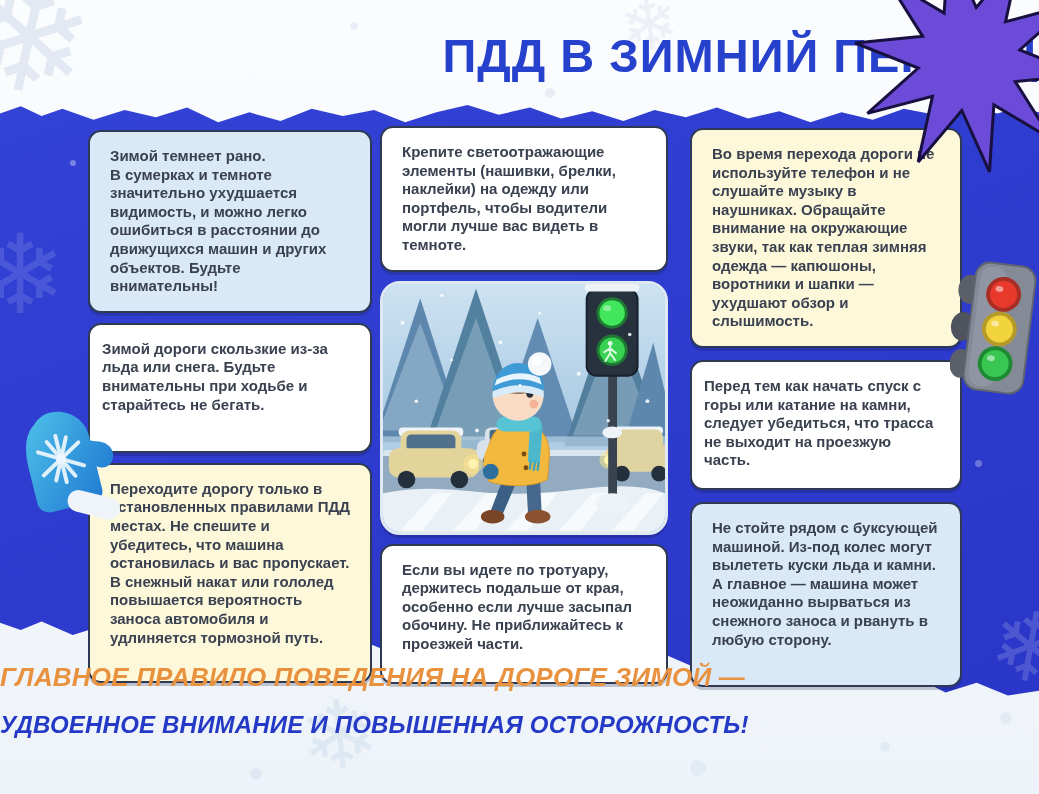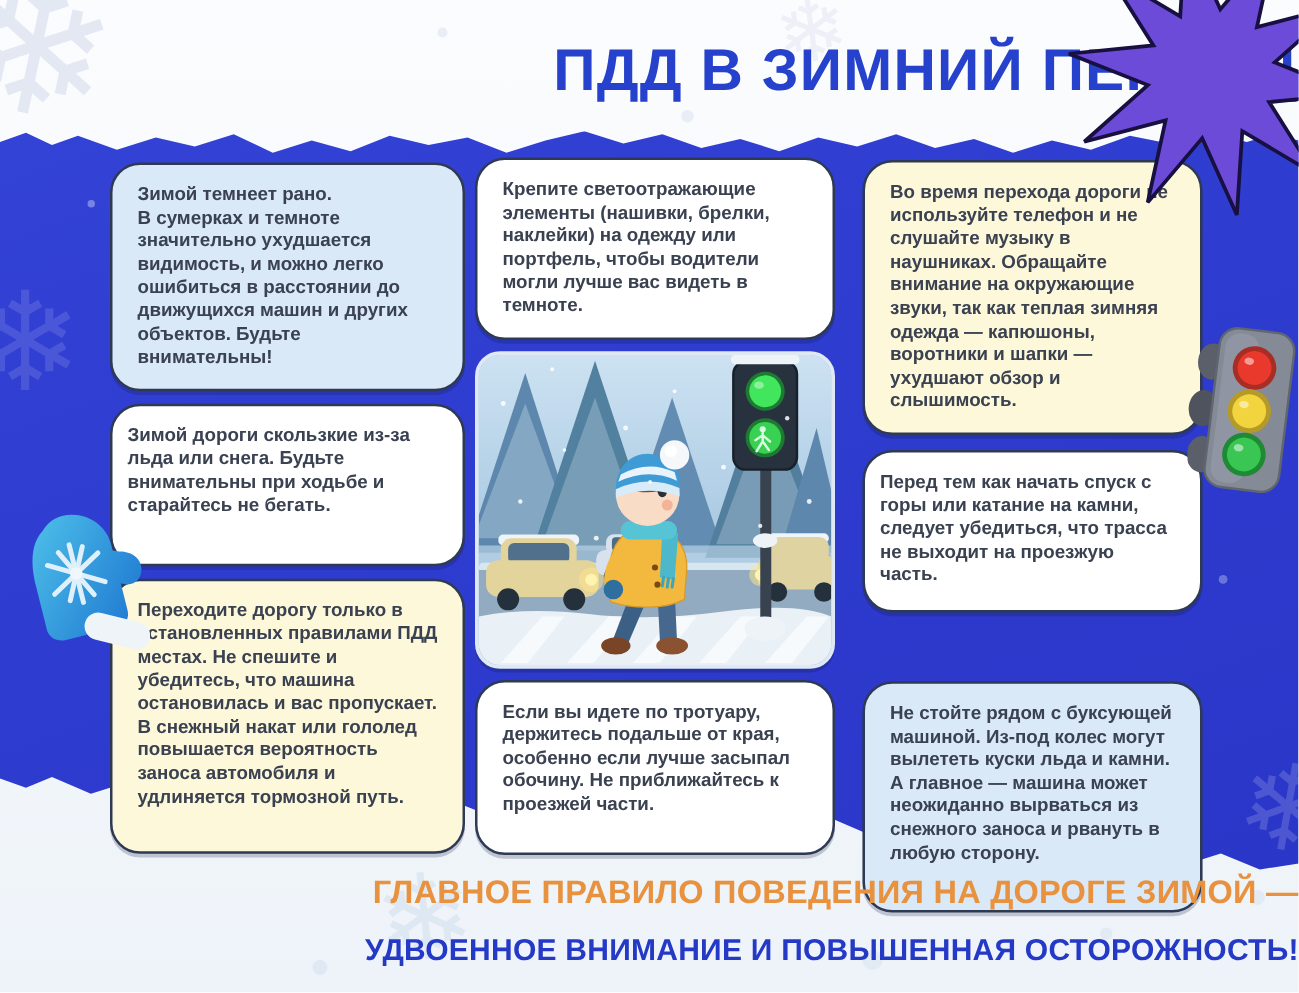--- a/index.html
+++ b/index.html
@@ -37,43 +37,43 @@
   .flake{position:absolute;line-height:1;pointer-events:none;}
   .flake::before{content:"\2744";}
   .dot{position:absolute;border-radius:50%;pointer-events:none;}
   
   .col{position:absolute;display:flex;flex-direction:column;}
   .col-left{left:88px;top:130px;width:284px;gap:10px;}
   .col-mid{left:380px;top:126px;width:288px;gap:9px;}
   .col-right{left:690px;top:128px;width:272px;gap:12px;}
   .card{
     box-sizing:border-box;
-    border:2px solid #2e3a54;border-radius:24px;
+    border:2px solid #2e3a54;border-radius:13px;
     padding:15px 20px;
     font-size:15px;font-weight:bold;line-height:1.24;
     color:#3a4150;white-space:pre-line;
     box-shadow:0 3px 0 rgba(18,24,64,.22);
   }
   .card--lightblue{background:#d9e9f8;}
   .card--white{background:#ffffff;}
   .card--cream{background:#fdf8da;}
   .h176{min-height:176px;} .h130{min-height:130px;padding-left:12px;} .h220{min-height:220px;}
-  .h140{min-height:140px;} .h185{min-height:185px;margin-top:43px;}
+  .h140{min-height:140px;} .h185{min-height:185px;}
   .illustration-card{
     box-sizing:border-box;height:254px;border-radius:20px;overflow:hidden;
     border:3px solid #dfe9f4;background:#9dc0dc;
     box-shadow:0 3px 0 rgba(18,24,64,.25);
   }
   .illustration-card svg{display:block;width:100%;height:100%;}
   
   .starburst{position:absolute;top:-46px;right:-55px;width:250px;height:220px;}
   .traffic-light{position:absolute;left:950px;top:258px;width:92px;height:142px;}
   .mitten{position:absolute;left:16px;top:402px;width:104px;height:134px;}
   
-  .footer{position:absolute;left:0;top:698px;width:100%;text-align:right;}
+  .footer{position:absolute;left:0;top:662px;width:100%;text-align:left;font-style:italic;}
   .footer-line1{font-size:26px;font-weight:bold;color:#e8923f;letter-spacing:.2px;}
   .footer-line2{font-size:24px;font-weight:bold;color:#2439c6;letter-spacing:.2px;margin-top:18px;}
 </style>
 </head>
 <body>
 
 <div class="poster">
 
   <span class="flake" style="left:-34px;top:-36px;font-size:150px;color:#e1e7f2;opacity:.9;transform:rotate(12deg);"></span>
   <span class="flake" style="left:620px;top:-10px;font-size:70px;color:#eceff7;opacity:.9;transform:rotate(-8deg);"></span>

